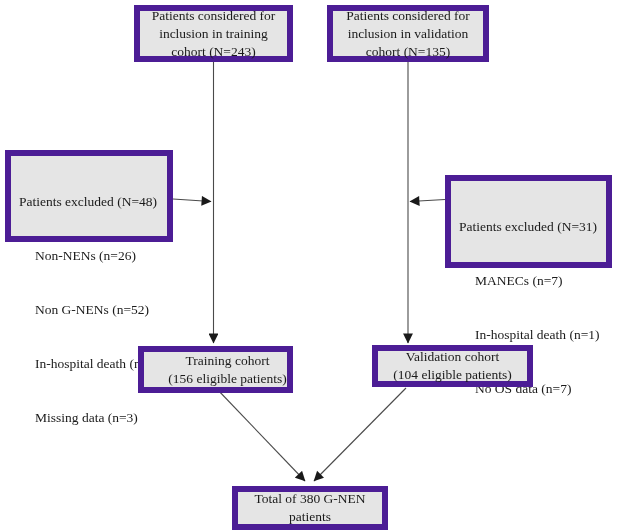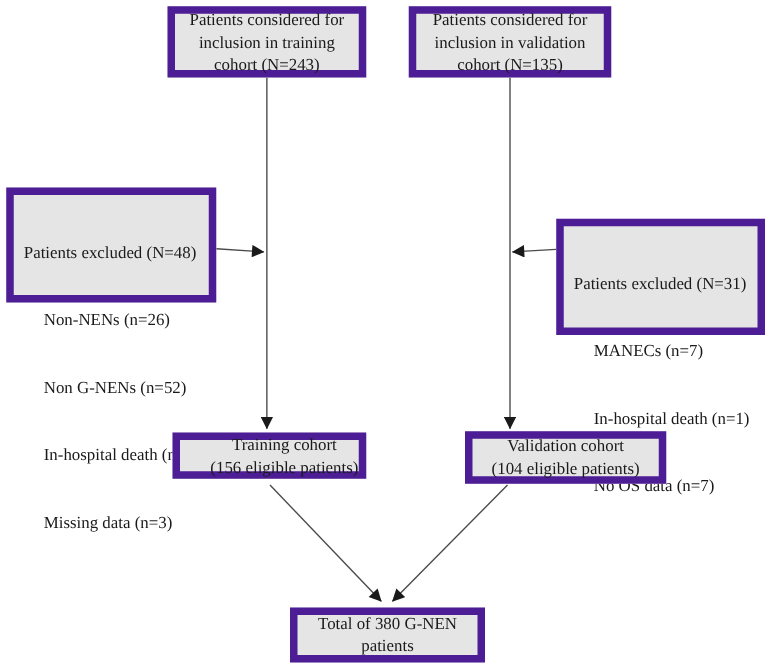--- a/index.html
+++ b/index.html
@@ -84,21 +84,21 @@
     <div class="excl-item">Missing data (n=3)</div>
   </div>
 
   <div class="box excl" style="left:445px; top:150px; width:167px; height:93px;margin-top:25px;">
     <div class="excl-title">Patients excluded (N=31)</div>
     <div class="excl-item">MANECs (n=7)</div>
     <div class="excl-item">In-hospital death (n=1)</div>
     <div class="excl-item">No OS data (n=7)</div>
   </div>
 
-  <div class="box center" style="left:138px; top:346px; width:155px; height:37px;padding-left:24px;">Training cohort
+  <div class="box center" style="left:138px; top:346px; width:155px; height:47px;padding-left:24px;">Training cohort
 (156 eligible patients)</div>
 
   <div class="box center" style="left:328px; top:345px; width:161px; height:42px;margin-left:44px;">Validation cohort
 (104 eligible patients)</div>
 
   <div class="box center" style="left:232px; top:486px; width:156px; height:44px;">Total of 380 G-NEN
 patients</div>
 
 </div>
 

